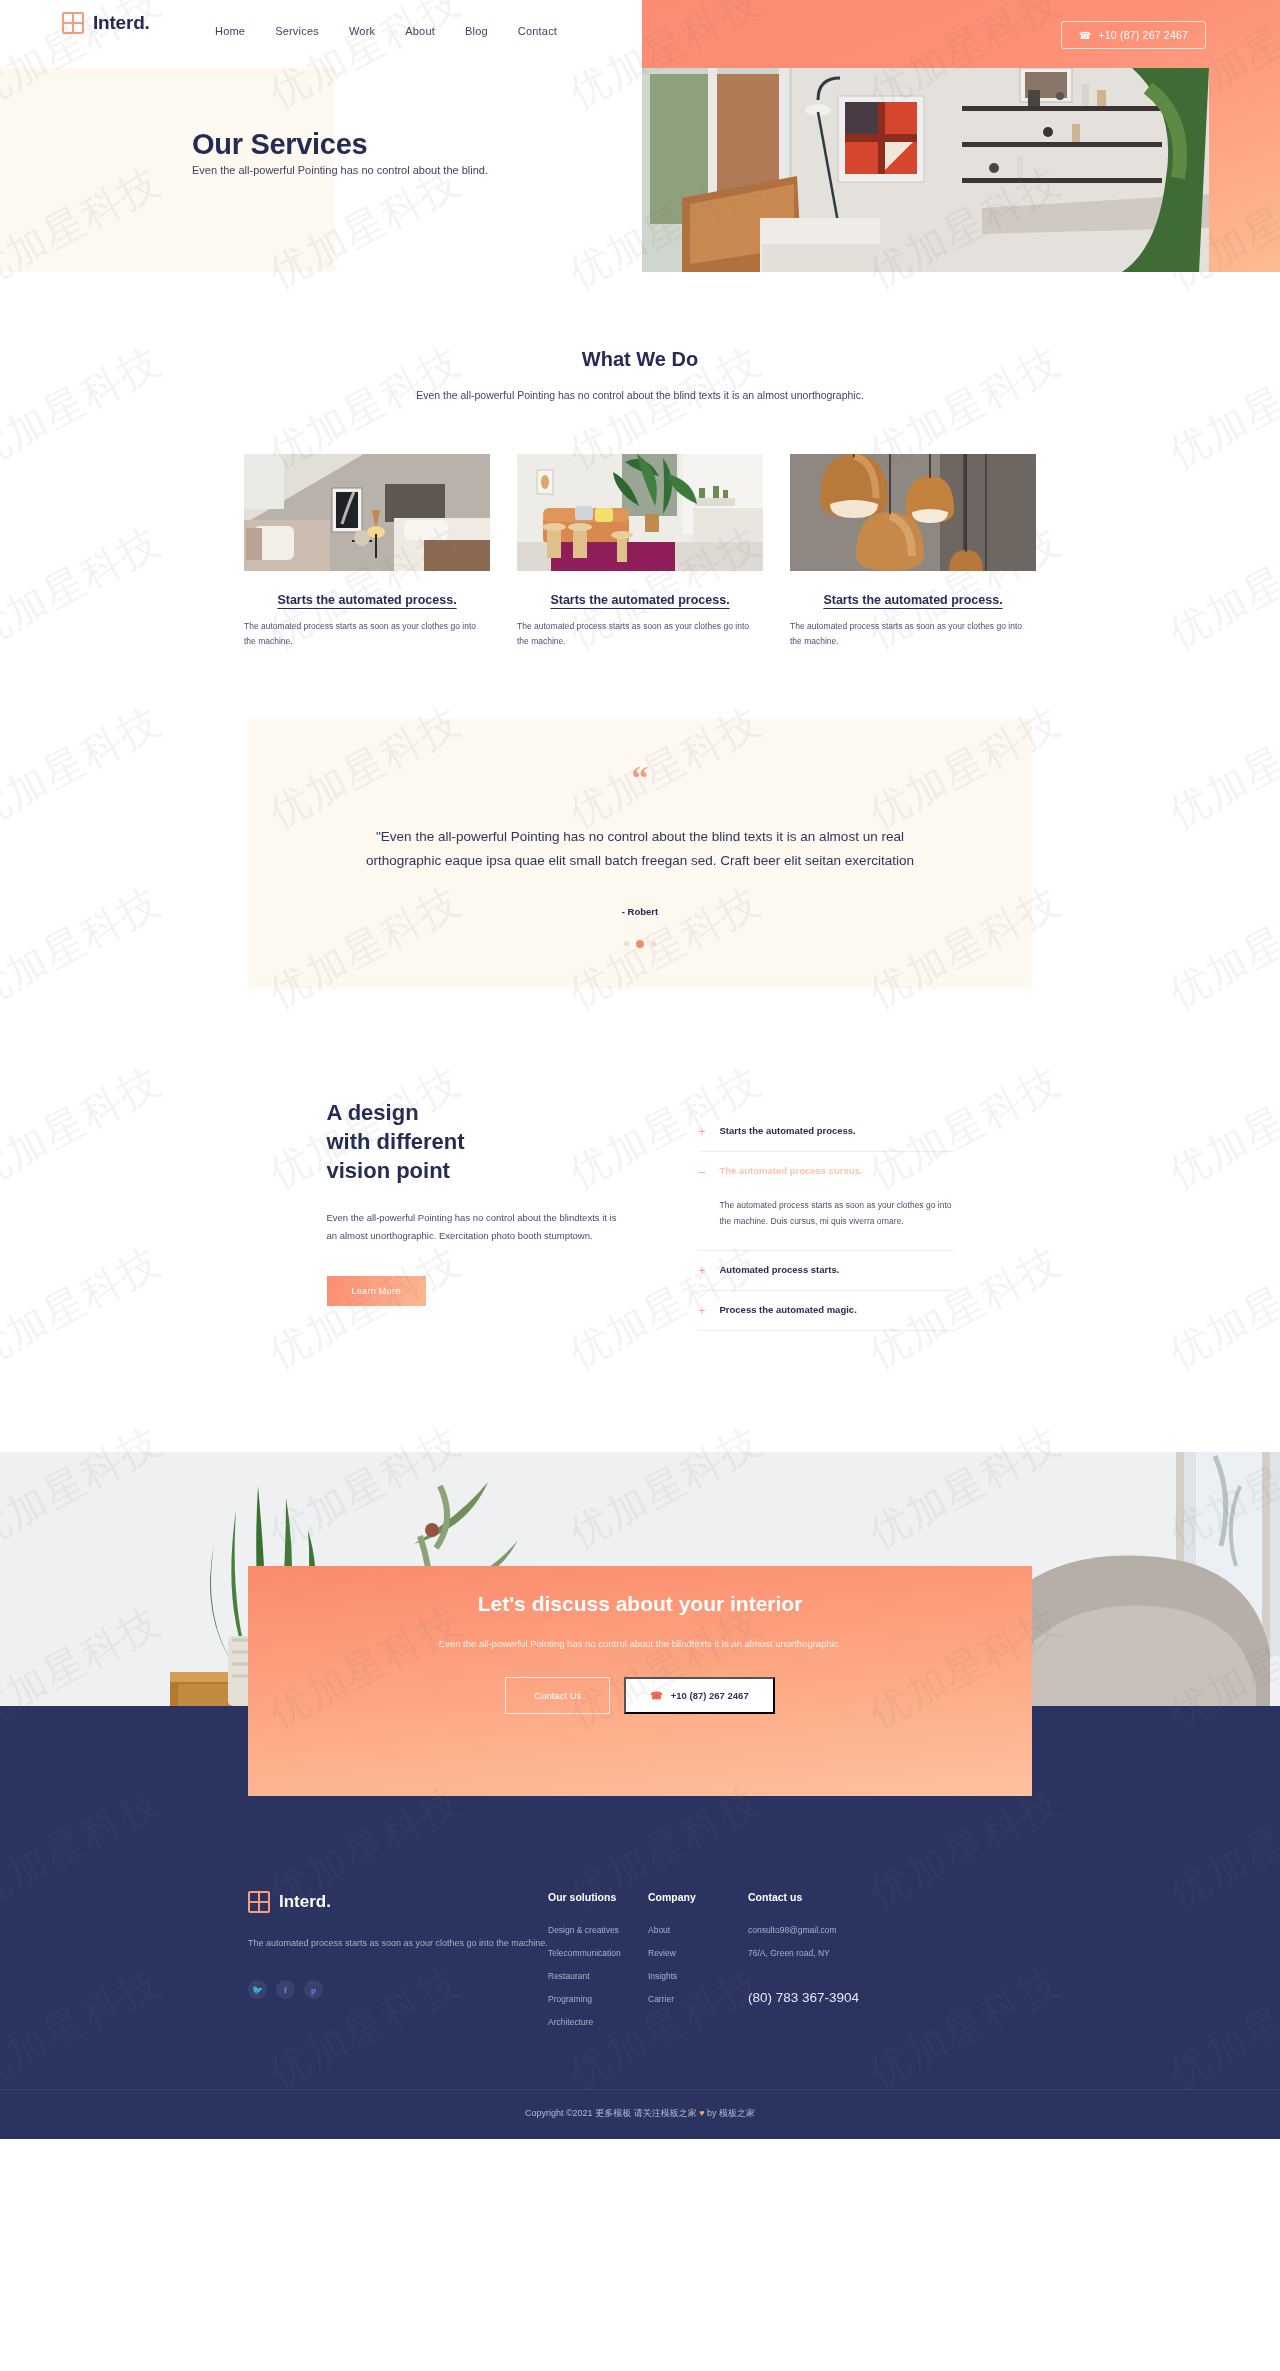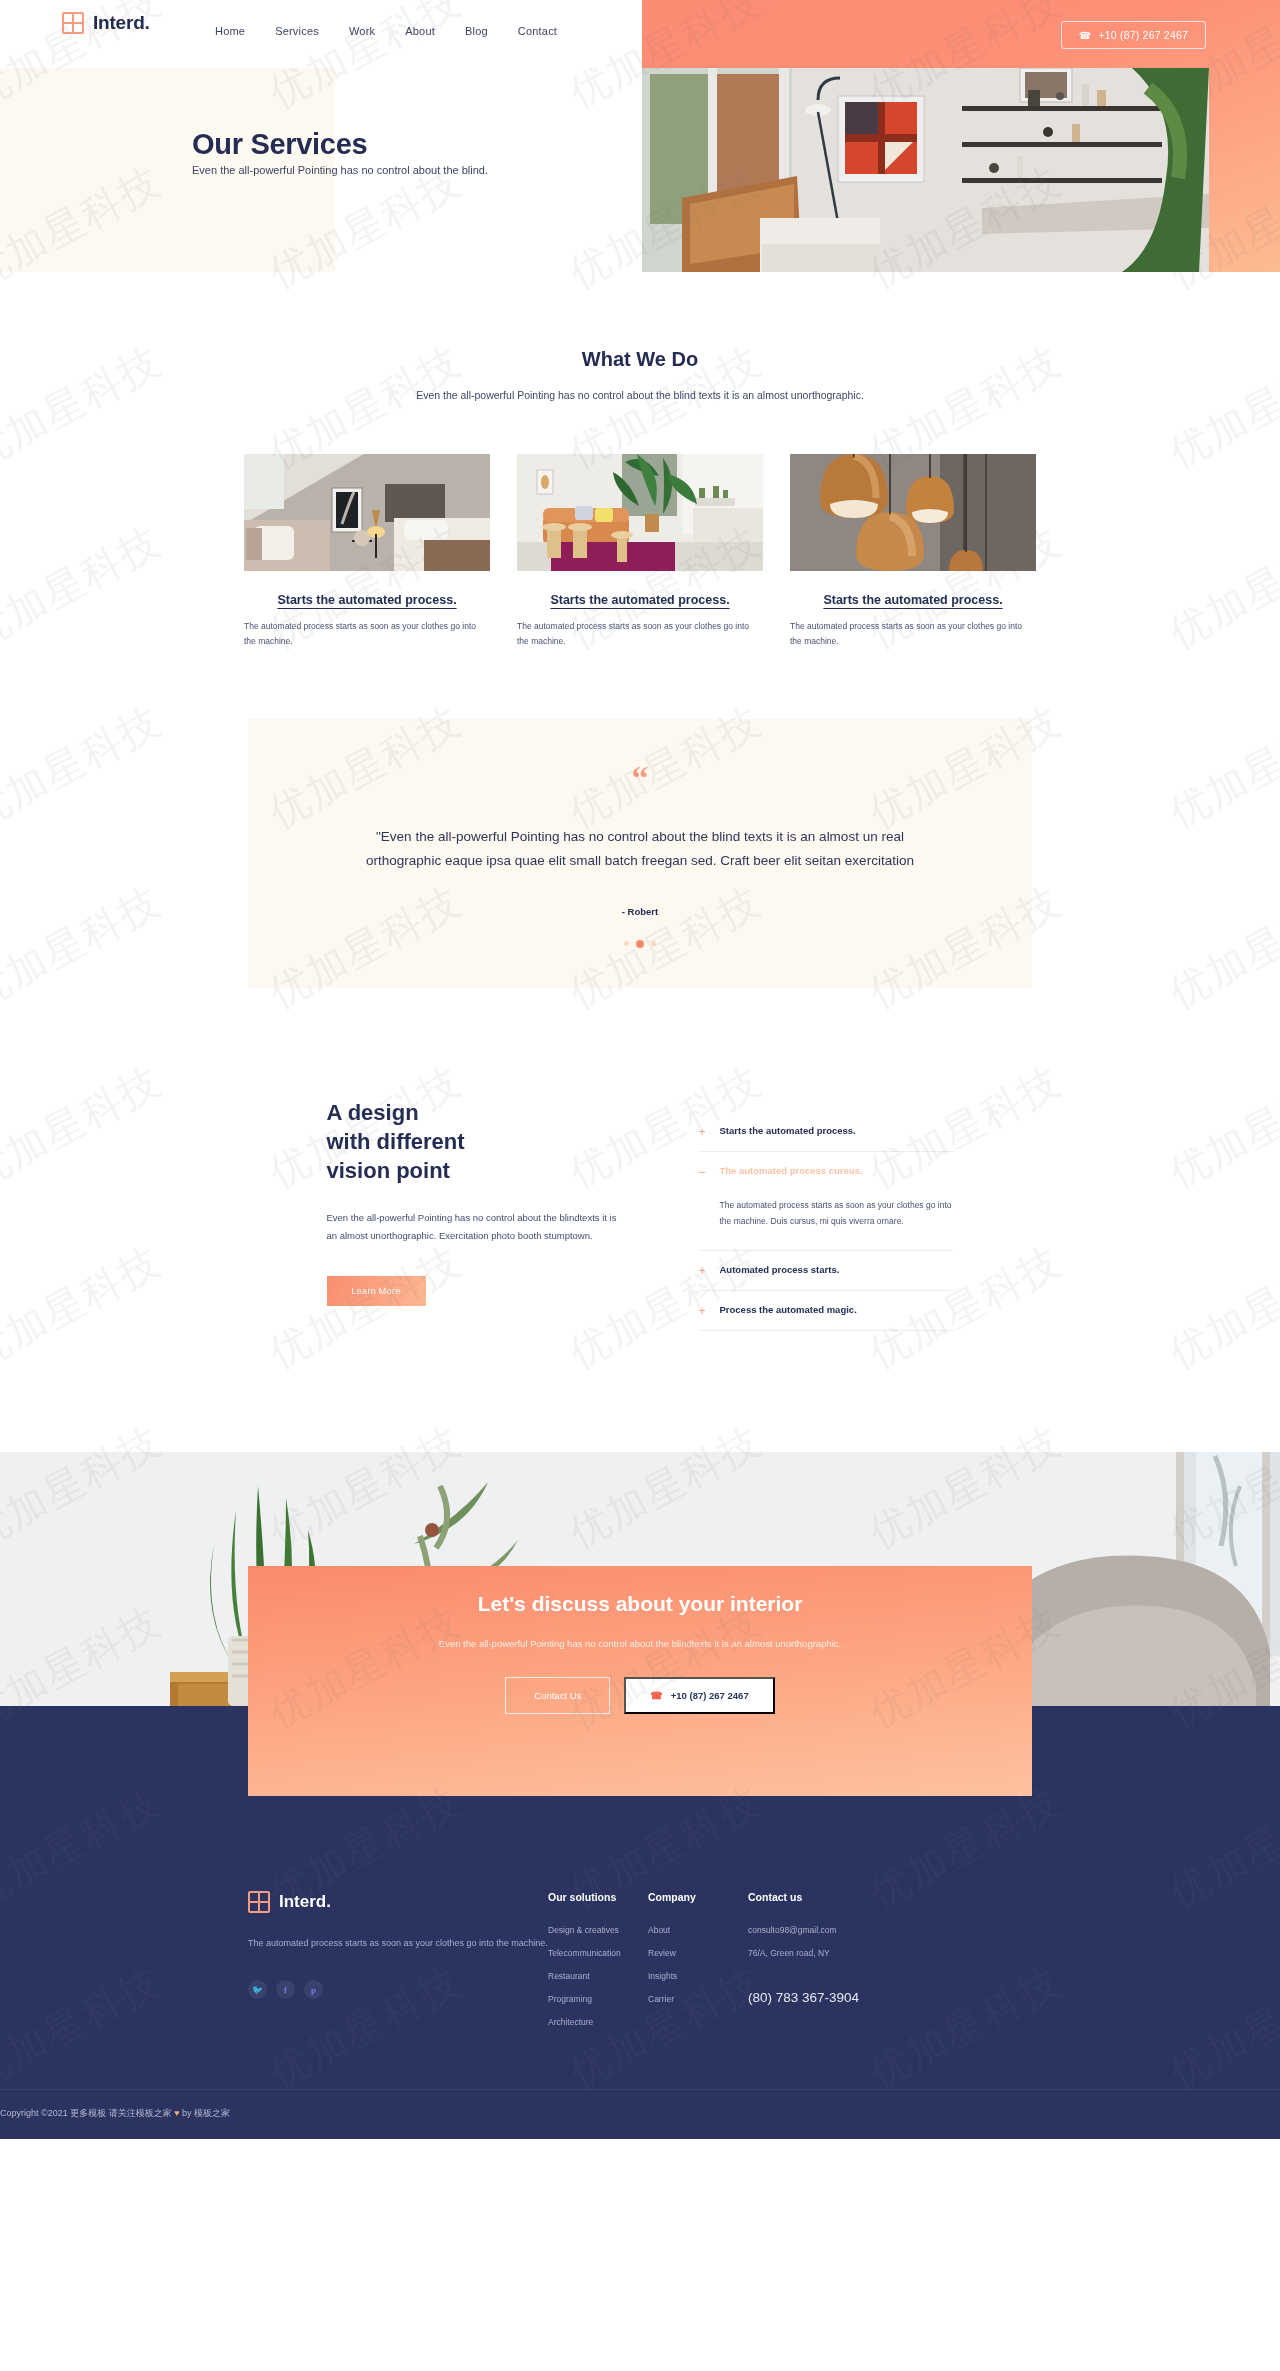--- a/index.html
+++ b/index.html
@@ -155,21 +155,21 @@
     color:#6d7bf0; font-size:9px; font-family:"Liberation Serif",serif; font-weight:bold;
   }
   .f-col { width:100px; }
   .f-col.wide { width:190px; }
   .f-h { font-size:10.5px; font-weight:bold; color:#fff; }
   .f-list { margin-top:22px; display:flex; flex-direction:column; gap:13px; }
   .f-list a { font-size:8.5px; color:#a9afcd; text-decoration:none; }
   .f-tel { margin-top:32px; font-size:13.5px; color:#e8e9f3; }
   .copy {
     margin-top:62px; border-top:1px solid rgba(255,255,255,.07);
-    padding:17px 0 19px; font-size:9px; color:#b3b9d4;
+    padding:17px 0 19px; text-align:center; font-size:9px; color:#b3b9d4;
   }
   .heart { color:#f6a96a; }
 
   
   .ph { position:absolute; inset:0; }
 </style>
 </head>
 <body>
 
 <div class="page">

